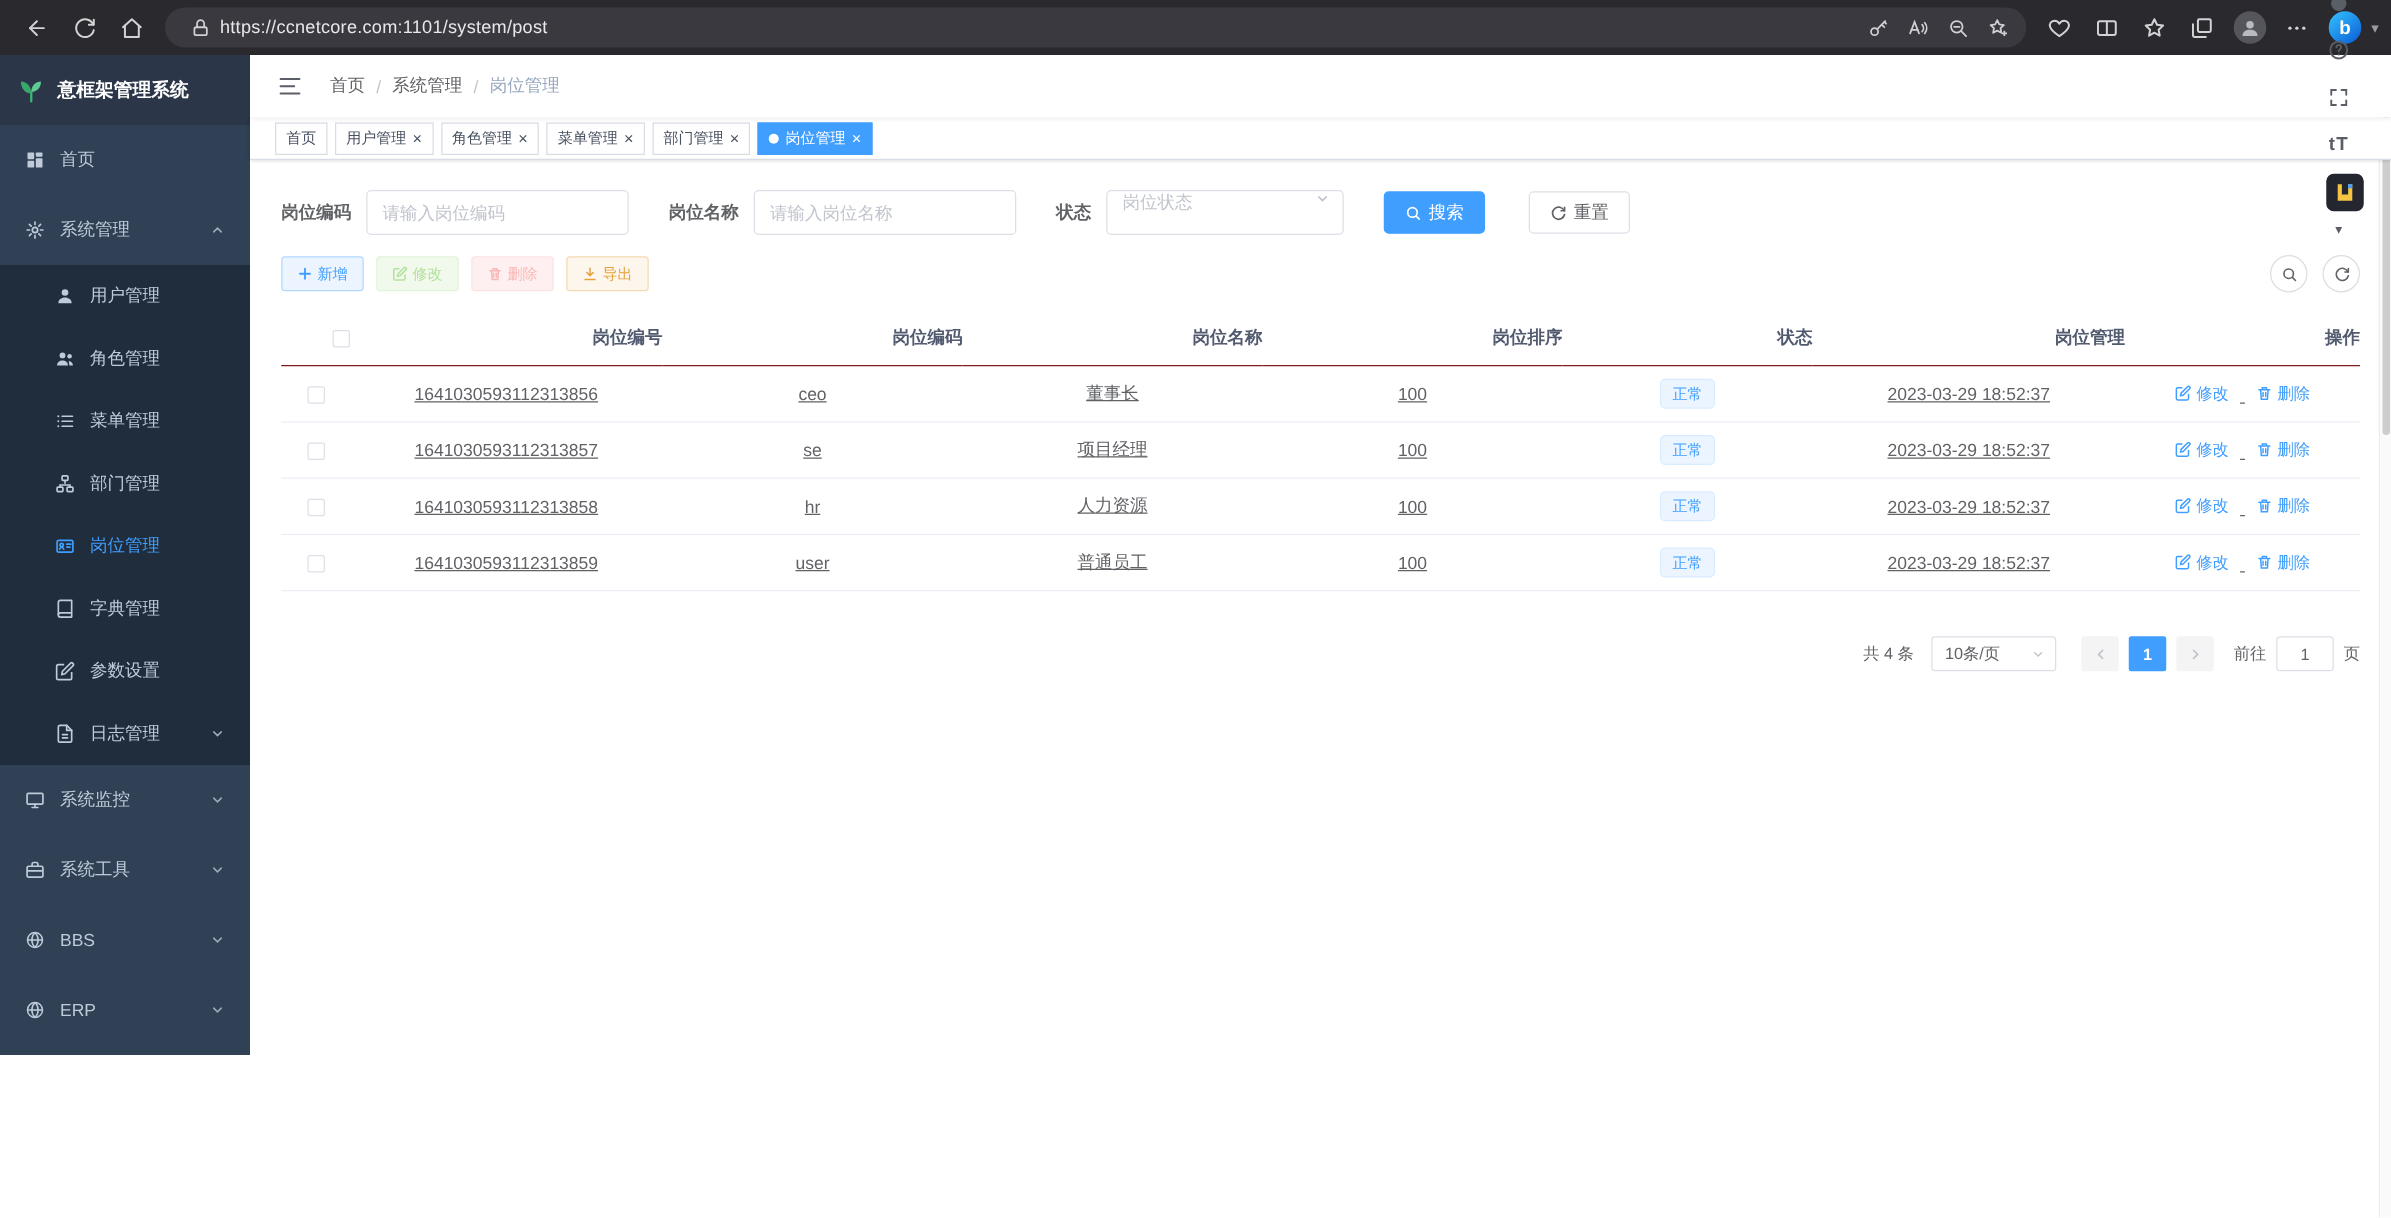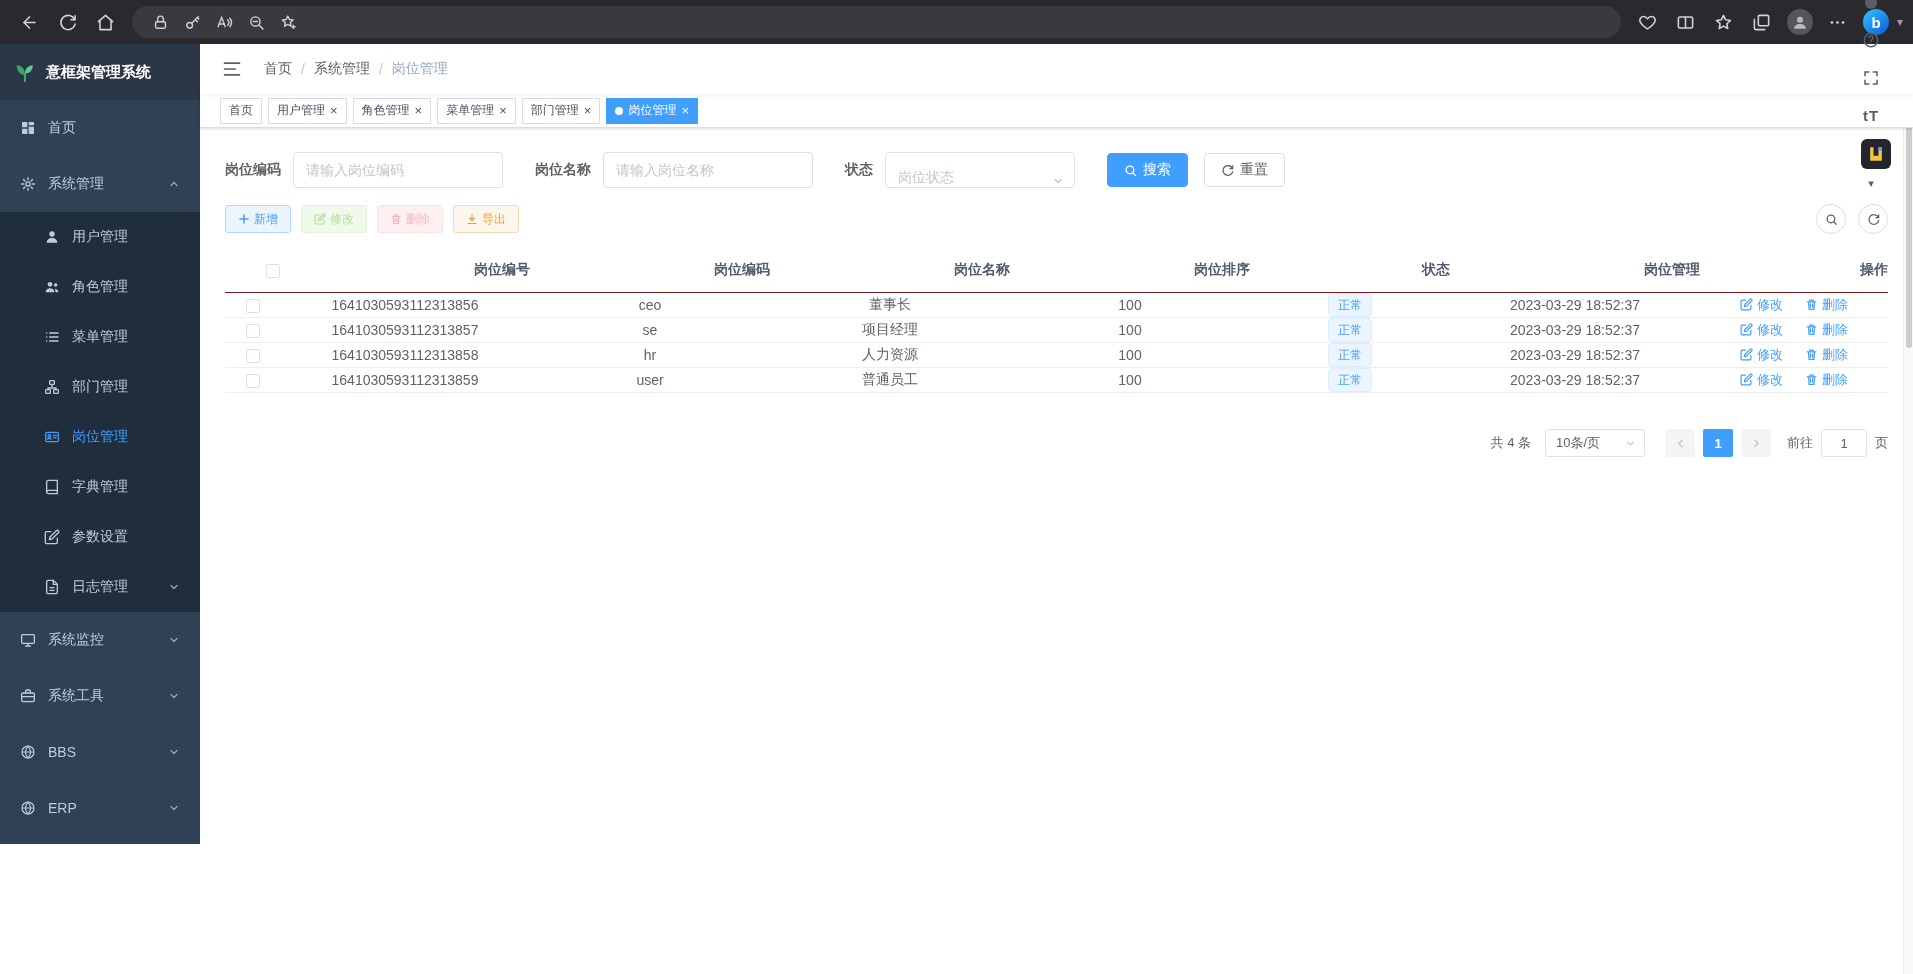--- a/index.html
+++ b/index.html
@@ -65,21 +65,21 @@
   
   .content { flex:1; background:#fff; padding:24px 25px 0; overflow:hidden; }
 
   .filters { display:flex; align-items:center; }
   .fitem { display:flex; align-items:center; margin-right:32px; }
   .flabel { font-weight:700; color:#606266; margin-right:12px; white-space:nowrap; }
   .tinput { width:210px; height:36px; border:1px solid #dcdfe6; border-radius:4px; padding:0 12px;
     font-size:14px; color:#606266; outline:none; font-family:inherit; background:#fff; }
   .tinput::placeholder { color:#c0c4cc; }
   .fake-select { width:190px; height:36px; border:1px solid #dcdfe6; border-radius:4px; padding:0 10px 0 12px;
-    display:flex; align-items:flex-end; justify-content:space-between; cursor:pointer; background:#fff; }
+    display:flex; align-items:flex-start; justify-content:space-between; cursor:pointer; background:#fff; }
   .fake-select .ph { color:#c0c4cc; font-size:14px; }
   .fake-select .caret { color:#c0c4cc; font-size:12px; }
   .btn { height:34px; border-radius:4px; padding:0 16px; display:inline-flex; align-items:center; gap:6px;
     font-size:14px; cursor:pointer; border:1px solid transparent; }
   .btn-primary { background:#409eff; border-color:#409eff; color:#fff; }
   .btn-default { background:#fff; border-color:#dcdfe6; color:#606266; }
 
   .toolbar { display:flex; align-items:center; margin-top:16px; }
   .sbtn { height:28px; border-radius:3px; padding:0 12px; display:inline-flex; align-items:center; gap:4px;
     font-size:12px; margin-right:10px; cursor:pointer; border:1px solid transparent; }
@@ -88,22 +88,22 @@
   .sbtn-del { color:#fab6b6; background:#fef0f0; border-color:#fde2e2; cursor:not-allowed; }
   .sbtn-exp { color:#e6a23c; background:#fdf6ec; border-color:#f5dab1; }
   .tool-right { margin-left:auto; display:flex; align-items:center; gap:12px; }
   .circle-btn { width:30px; height:30px; border-radius:50%; border:1px solid #dcdee0; color:#606266;
     display:flex; align-items:center; justify-content:center; font-size:13px; background:#fff; cursor:pointer; }
 
   
   table { width:100%; border-collapse:collapse; margin-top:14px; table-layout:fixed; }
   th { padding:13px 0; font-size:14px; color:#515a6e; font-weight:700; text-align:right;
     border-bottom:1px solid #7f1d1d; }
-  td { padding:0 0; font-size:14px; color:#606266; text-align:center; border-bottom:1px solid #ebeef5;
-    white-space:nowrap; overflow:hidden; }
+  td { padding:10px 0; font-size:14px; color:#606266; text-align:center; border-bottom:1px solid #ebeef5;
+    white-space:nowrap; overflow:hidden;text-decoration:underline; }
   .cb { width:14px; height:14px; border:1px solid #dcdfe6; border-radius:2px; display:inline-block;
     background:#fff; cursor:pointer; vertical-align:middle; }
   .el-tag { display:inline-flex; align-items:center; height:24px; padding:0 9px; font-size:12px;
     background:#ecf5ff; color:#409eff; border:1px solid #d9ecff; border-radius:4px; }
   .alink { display:inline-flex; align-items:center; gap:4px; color:#409eff; font-size:13px;
     margin:0 9px; cursor:pointer; }
 
   
   .pagination { display:flex; align-items:center; justify-content:flex-end; margin-top:36px; font-size:13px;
     color:#606266; }
@@ -148,20 +148,21 @@
       </svg>
   </span>
 
   <div class="url-field">
     <span class="fbtn">
       <svg class="svg" viewBox="0 0 24 24" fill="none" stroke="currentColor" stroke-width="2" stroke-linecap="round">
           <rect x="5" y="11" width="14" height="9" rx="2"></rect>
           <path d="M8 11V7a4 4 0 0 1 8 0v4"></path>
         </svg>
     </span>
+    <span class="url-text">https://ccnetcore.com:1101/system/post</span>
     <span class="fbtn">
       <svg class="svg" viewBox="0 0 24 24" fill="none" stroke="currentColor" stroke-width="2" stroke-linecap="round">
           <circle cx="8" cy="16" r="4"></circle>
           <path d="M11 13l9-9"></path>
           <path d="M16 8l3 3"></path>
           <path d="M19 5l2 2"></path>
         </svg>
     </span>
     <span class="fbtn">
       <svg class="svg" viewBox="0 0 24 24" fill="none" stroke="currentColor" stroke-width="2" stroke-linecap="round">
@@ -471,21 +472,21 @@
         </div>
         <div class="fitem">
           <span class="flabel">状态</span>
           <div class="fake-select">
             <span class="ph">岗位状态</span>
             <svg class="svg caret" viewBox="0 0 24 24" fill="none" stroke="currentColor" stroke-width="2.5" stroke-linecap="round">
                 <path d="M6 9l6 6 6-6"></path>
               </svg>
           </div>
         </div>
-        <span class="btn btn-primary" style="margin-right:16px">
+        <span class="btn btn-primary" style="margin-right:35px">
           <svg class="svg" style="font-size:13px" viewBox="0 0 24 24" fill="none" stroke="currentColor" stroke-width="2.5" stroke-linecap="round">
               <circle cx="11" cy="11" r="7"></circle>
               <path d="M16.5 16.5L21 21"></path>
             </svg>
           <span>搜索</span>
         </span>
         <span class="btn btn-default">
           <svg class="svg" style="font-size:13px" viewBox="0 0 24 24" fill="none" stroke="currentColor" stroke-width="2.5" stroke-linecap="round">
               <polyline points="21.5 3.5 21.5 8.5 16.5 8.5"></polyline>
               <path d="M21 8.5A9 9 0 1 0 21.5 14"></path>

